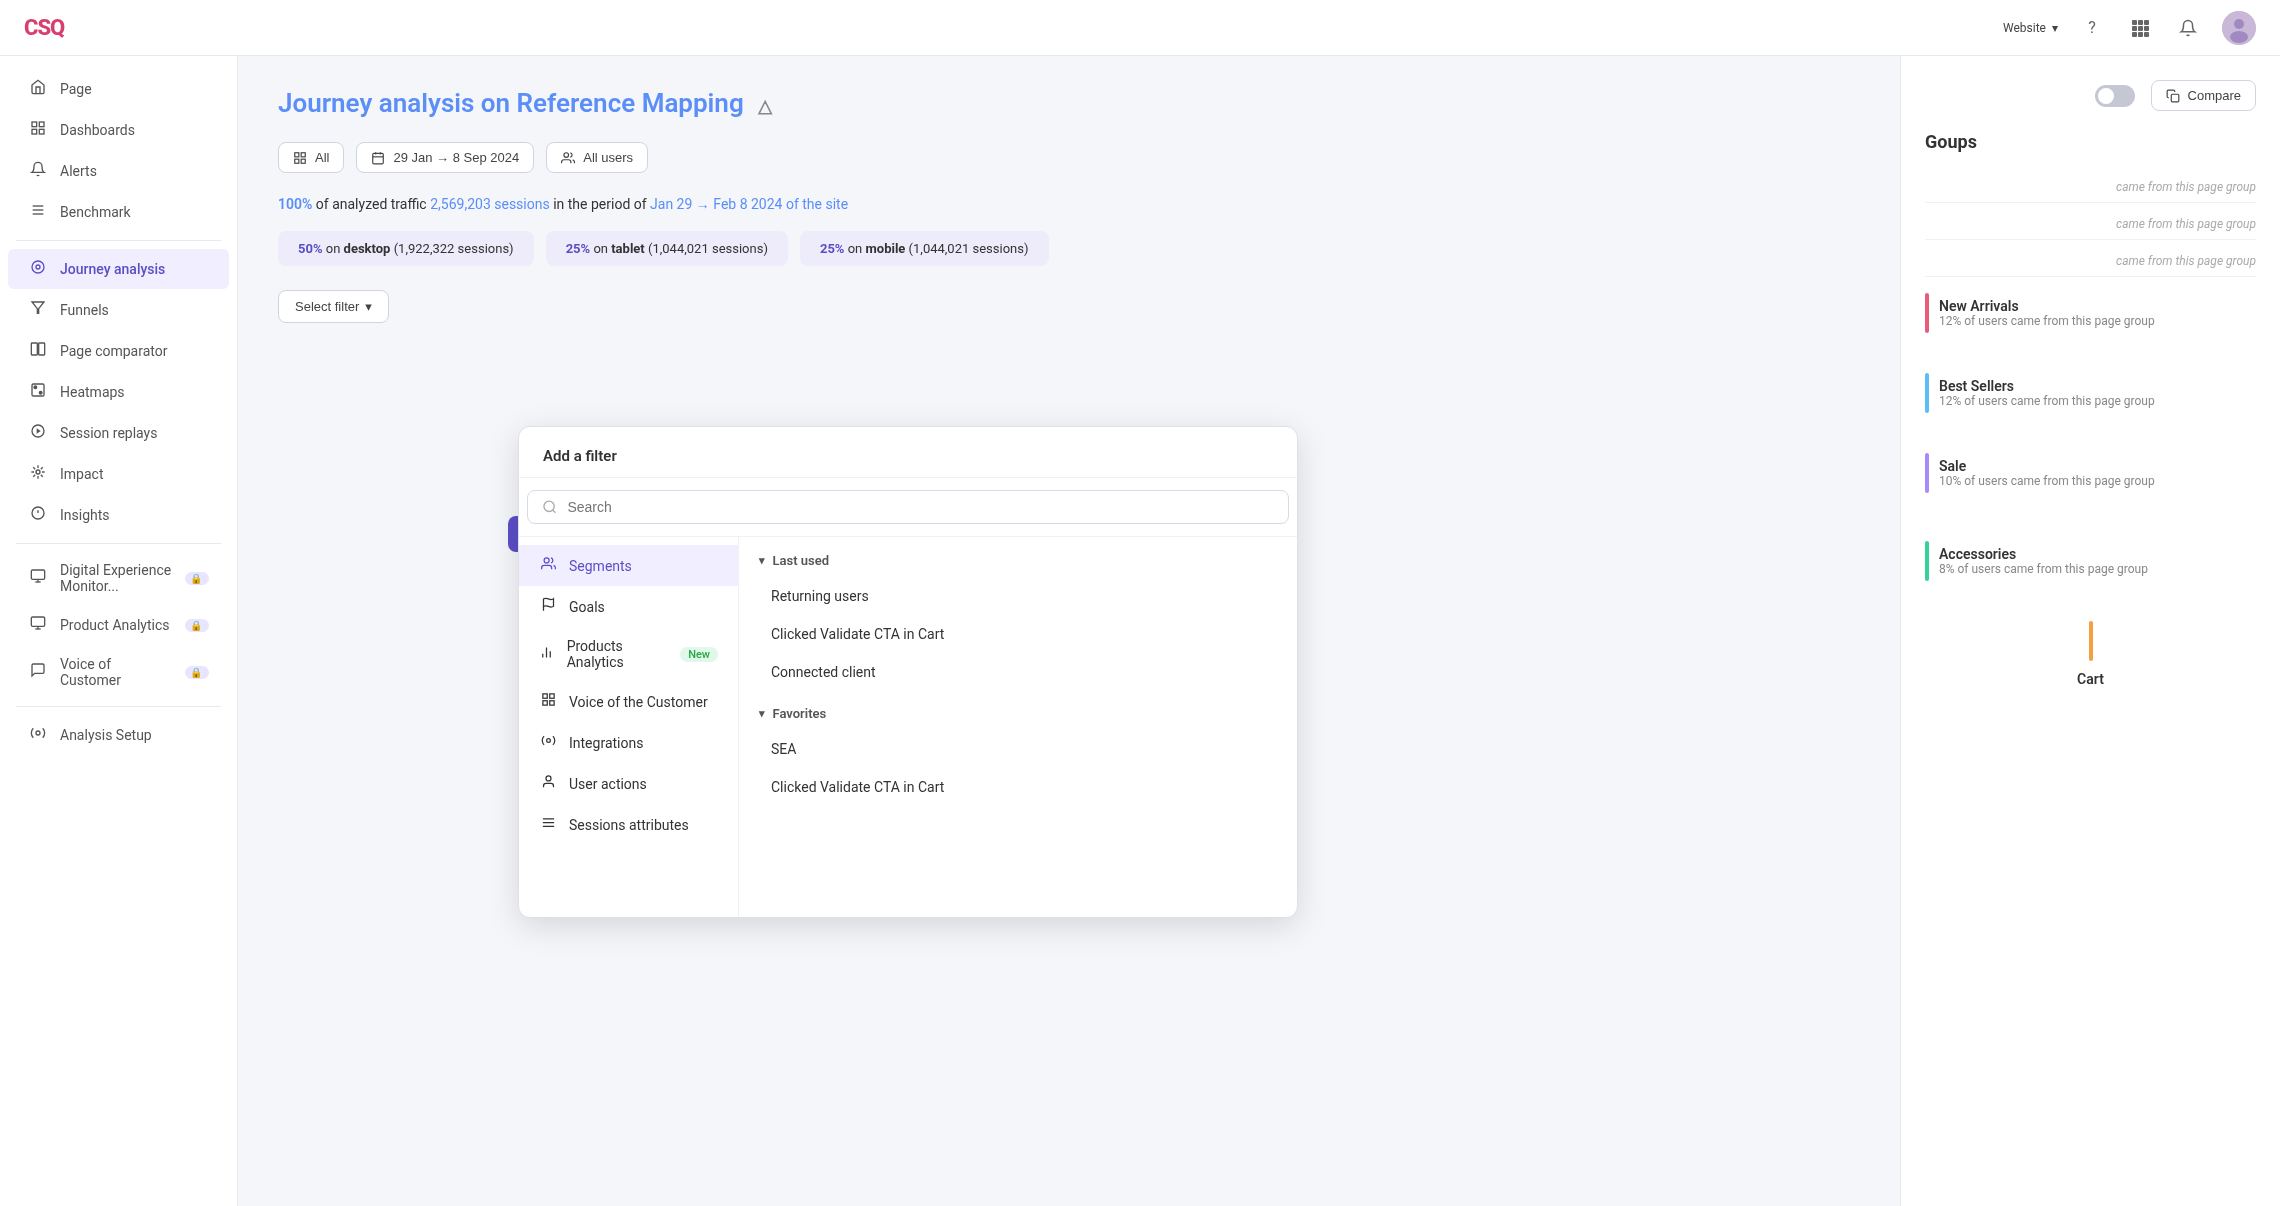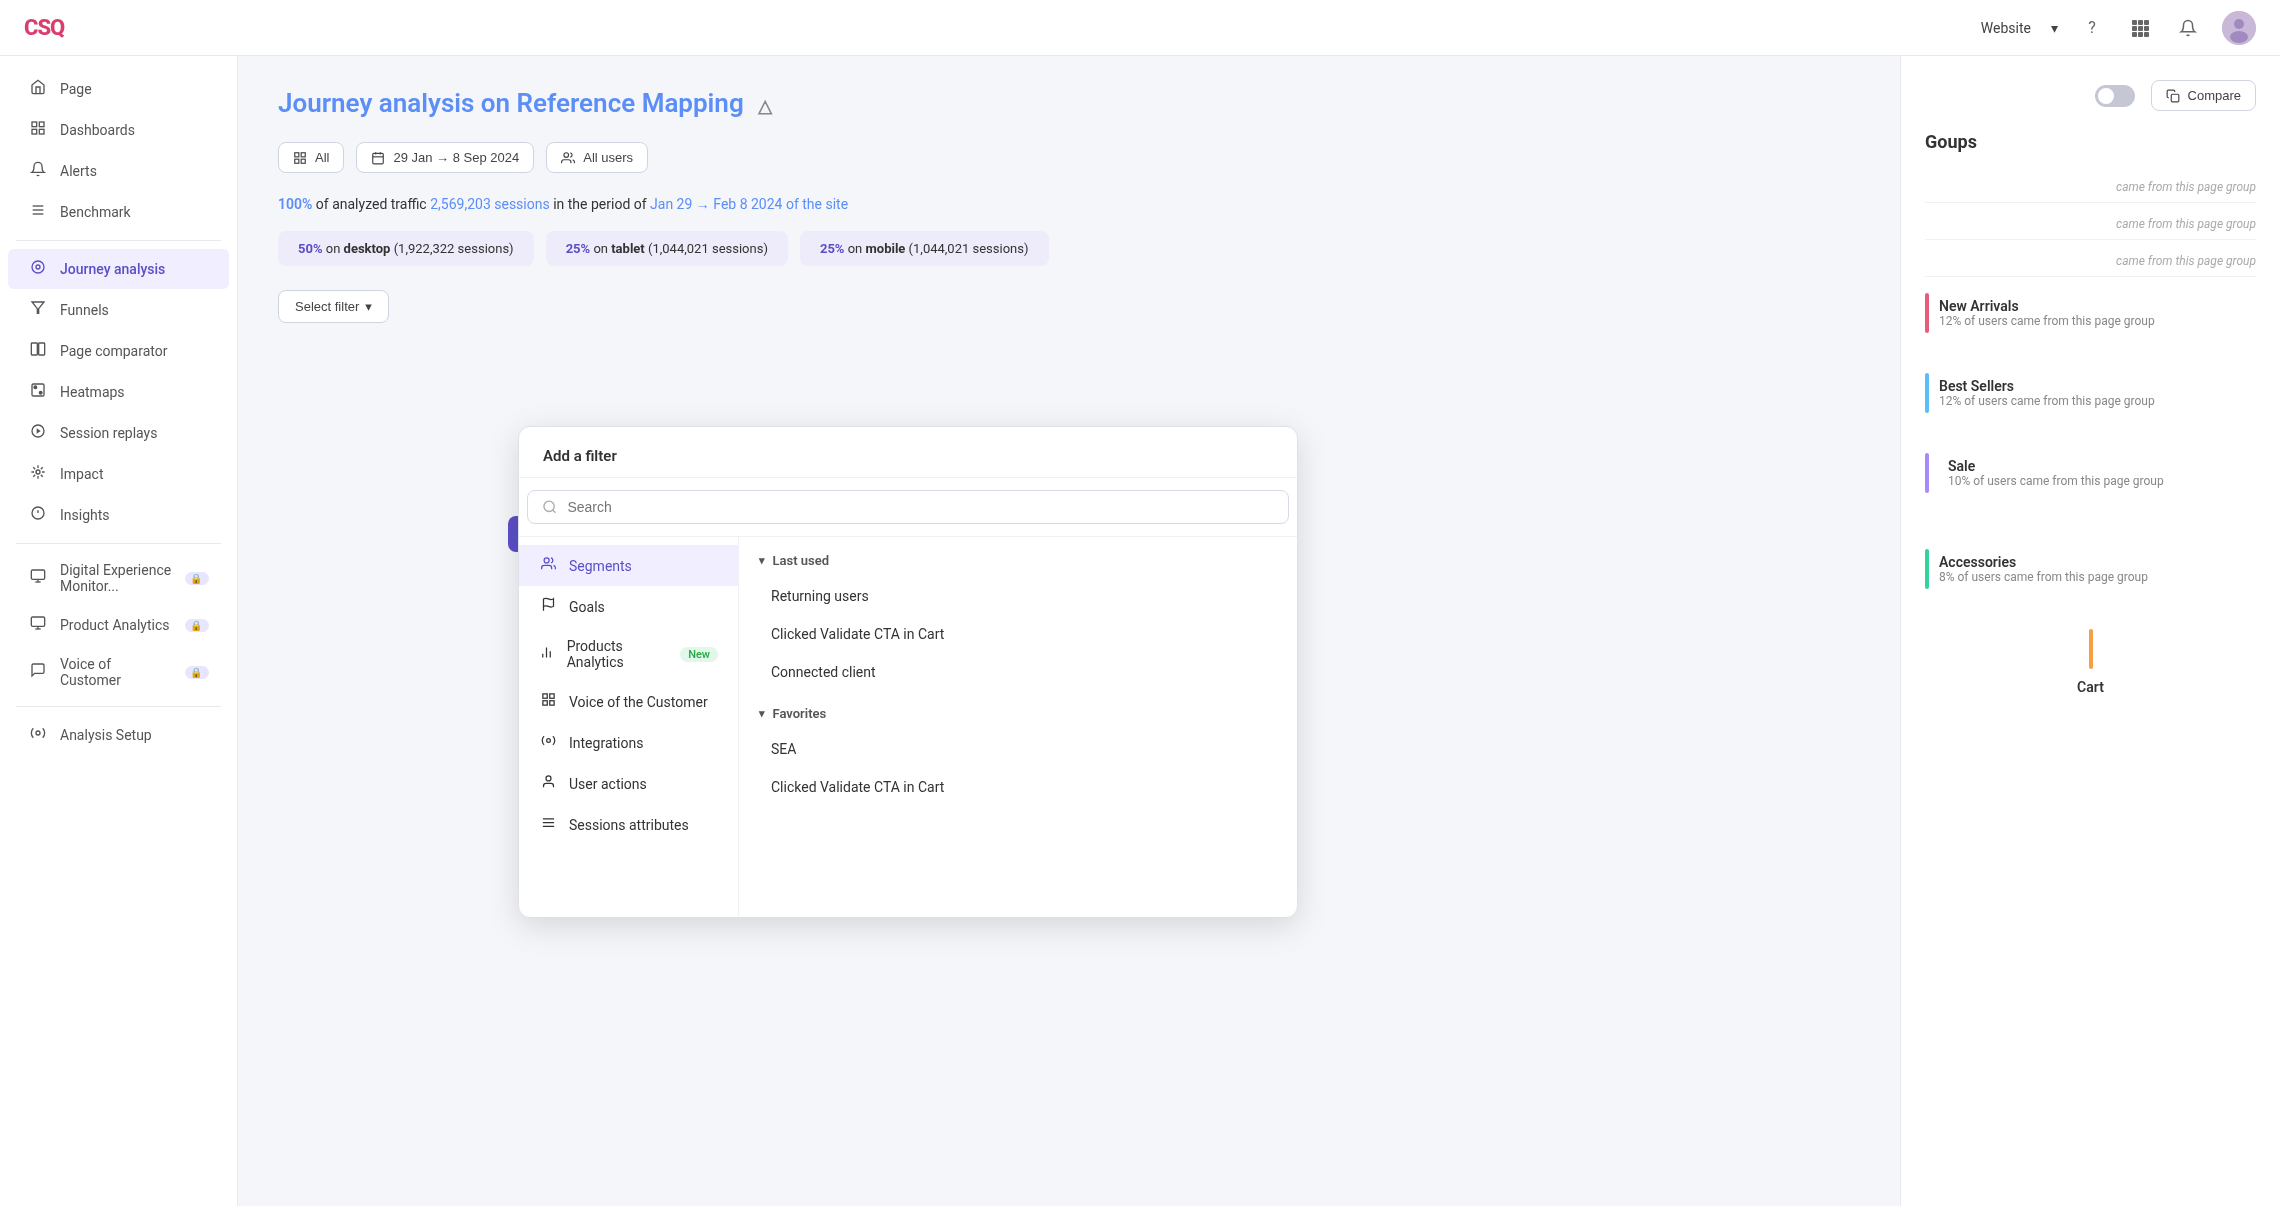--- a/index.html
+++ b/index.html
@@ -10,21 +10,21 @@
       position: fixed; top: 0; left: 0; right: 0; height: 56px;
       background: #fff; border-bottom: 1px solid #e8eaf0;
       display: flex; align-items: center; padding: 0 24px;
       z-index: 100;
     }
     .topnav-logo {
       font-size: 22px; font-weight: 800; color: #d93f6e; margin-right: auto;
       letter-spacing: -1px;
     }
     .topnav-right { display: flex; align-items: center; gap: 20px; }
-    .topnav-website { font-size: 14px; color: #444; display: flex; align-items: flex-end; gap: 20px; cursor: pointer; }
+    .topnav-website { font-size: 12px; color: #444; display: flex; align-items: flex-end; gap: 6px; cursor: pointer; }
     .topnav-icon { width: 28px; height: 28px; border-radius: 50%; display: flex; align-items: center; justify-content: center; color: #666; font-size: 16px; cursor: pointer; }
     .topnav-avatar { width: 34px; height: 34px; border-radius: 50%; background: #c9b8d8; display: flex; align-items: center; justify-content: center; overflow: hidden; cursor: pointer; }
 
     
     .sidebar {
       position: fixed; top: 56px; left: 0; bottom: 0; width: 238px;
       background: #fff; border-right: 1px solid #e8eaf0;
       overflow-y: auto; padding: 12px 0;
     }
     .sidebar-item {
@@ -580,21 +580,21 @@
     <div style="margin-bottom:16px; padding:10px 0;">
       <div style="display:flex;align-items:center;gap:10px;margin-bottom:4px;">
         <div style="width:4px;height:40px;background:#5bbef7;border-radius:2px;"></div>
         <div>
           <div style="font-size:14px;font-weight:600;color:#333;">Best Sellers</div>
           <div style="font-size:12px;color:#888;">12% of users came from this page group</div>
         </div>
       </div>
     </div>
     <div style="margin-bottom:16px; padding:10px 0;">
-      <div style="display:flex;align-items:center;gap:19px;margin-bottom:20px;">
+      <div style="display:flex;align-items:center;gap:10px;margin-bottom:12px;">
         <div style="width:4px;height:40px;background:#a78bfa;border-radius:2px;"></div>
         <div>
           <div style="font-size:14px;font-weight:600;color:#333;">Sale</div>
           <div style="font-size:12px;color:#888;">10% of users came from this page group</div>
         </div>
       </div>
     </div>
     <div style="margin-bottom:16px; padding:10px 0;">
       <div style="display:flex;align-items:center;gap:10px;margin-bottom:4px;">
         <div style="width:4px;height:40px;background:#34d399;border-radius:2px;"></div>

